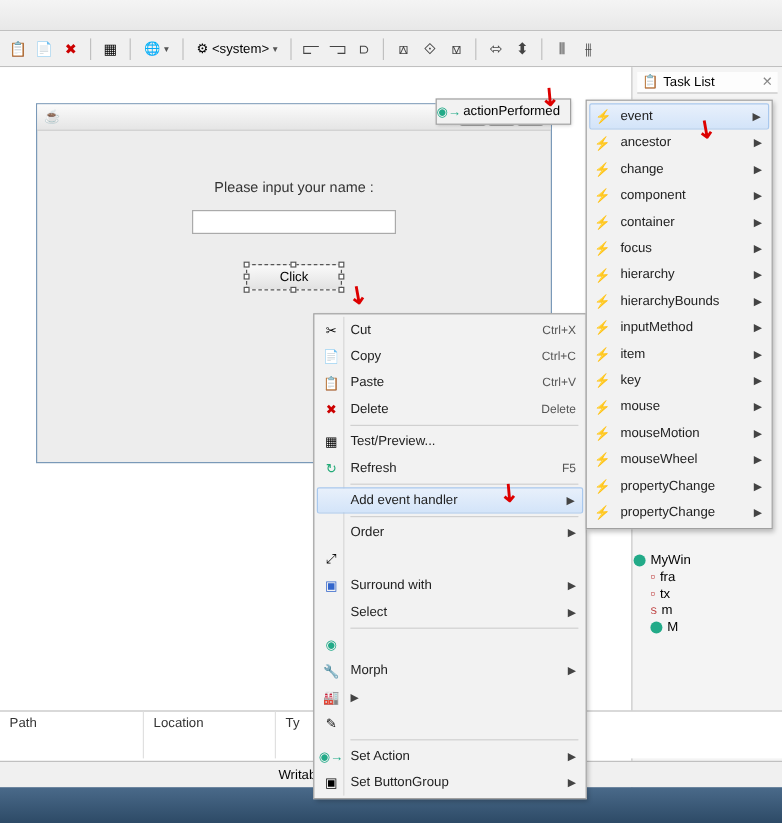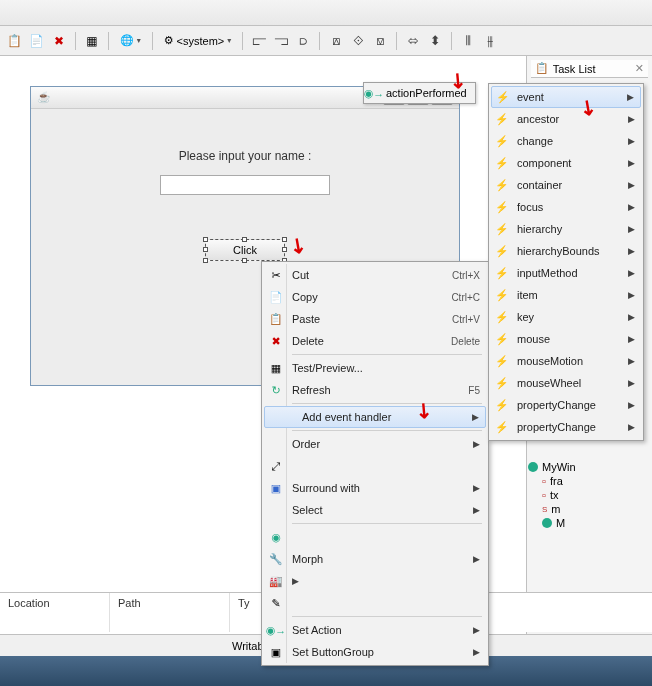--- a/index.html
+++ b/index.html
@@ -16,32 +16,32 @@
   .main-area { display: flex; height: 630px; }
   .design-canvas { flex: 1; background: #fff; position: relative; padding: 30px; }
   .frame-preview { width: 430px; height: 300px; border: 1px solid #7a99b8; background: #ededed; position: relative; }
   .frame-titlebar { height: 22px; background: linear-gradient(#fbfbfb, #e5e5e5); border-bottom: 1px solid #ccc; display: flex; align-items: center; padding: 0 6px; justify-content: space-between; }
   .frame-java { width: 14px; height: 14px; }
   .frame-wbtns { display: flex; gap: 2px; }
   .frame-wbtn { width: 22px; height: 14px; border: 1px solid #a0a0a0; background: linear-gradient(#fdfdfd,#e8e8e8); border-radius: 2px; display: flex; align-items: center; justify-content: center; font-size: 8px; color: #444; }
   .frame-body { display: flex; flex-direction: column; align-items: center; padding: 40px 0 0 0; }
   .label-txt { font-size: 12px; color: #333; }
   .txt-input { width: 170px; height: 20px; border: 1px solid #aaa; background: #fff; margin-top: 12px; }
-  .btn-click { width: 80px; height: 22px; border: 1px dashed #555; background: linear-gradient(#fafafa,#e2e2e2); margin-top: 44px; display: flex; align-items: center; justify-content: center; font-size: 11px; position: relative; }
+  .btn-click { width: 80px; height: 22px; border: 1px dashed #555; background: linear-gradient(#fafafa,#e2e2e2); margin-top: 25px; display: flex; align-items: center; justify-content: center; font-size: 11px; position: relative; }
   .grip { width: 5px; height: 5px; background: #fff; border: 1px solid #555; position: absolute; }
   
   .side-right { width: 126px; border-left: 1px solid #c0c0c0; background: #f4f4f4; padding: 4px; }
   .tasklist-tab { display: flex; align-items: center; gap: 4px; border-bottom: 1px solid #c0c0c0; padding: 2px 4px; background: #fdfdfd; }
   .tasklist-icons { display: flex; gap: 3px; margin-top: 4px; }
   .find-row { display: flex; align-items: center; gap: 4px; margin-top: 8px; }
   .find-row input { width: 60px; height: 18px; border: 1px solid #aaa; padding: 0 2px; font-style: italic; color: #888; }
   
   .ctx-menu { position: absolute; top: 261px; left: 261px; width: 228px; background: #f2f2f2; border: 1px solid #a0a0a0; box-shadow: 2px 2px 4px rgba(0,0,0,.25); padding: 2px; z-index: 10; }
   .ctx-item { height: 22px; display: flex; align-items: center; padding: 0 6px 0 28px; position: relative; }
-  .ctx-item.hover { background: linear-gradient(#e8f0fb,#d3e4f9); border: 1px solid #a8c8ee; border-radius: 2px; padding-left: 37px; }
+  .ctx-item.hover { background: linear-gradient(#e8f0fb,#d3e4f9); border: 1px solid #a8c8ee; border-radius: 2px; padding-left: 27px; }
   .ctx-icon { position: absolute; left: 4px; width: 16px; height: 16px; display: flex; align-items: center; justify-content: center; font-size: 11px; }
   .ctx-label { flex: 1; color: #222; }
   .ctx-accel { color: #555; font-size: 10px; }
   .ctx-arrow { font-size: 9px; color: #444; }
   .ctx-sep { height: 1px; background: #d0d0d0; margin: 2px 4px 2px 28px; }
   .ctx-gutter { position: absolute; left: 24px; top: 2px; bottom: 2px; width: 1px; background: #d8d8d8; }
   
   .submenu1 { position: absolute; top: 83px; left: 488px; width: 156px; background: #f2f2f2; border: 1px solid #a0a0a0; box-shadow: 2px 2px 4px rgba(0,0,0,.25); padding: 2px; z-index: 20; }
   .sub-item { height: 22px; display: flex; align-items: center; padding: 0 6px 0 26px; position: relative; }
   .sub-item.hover { background: linear-gradient(#e8f0fb,#d3e4f9); border: 1px solid #a8c8ee; border-radius: 2px; padding-left: 25px; }
@@ -344,21 +344,21 @@
 </div>
 
 <span class="watermark">305211944</span>
 
 <span class="red-arrow" style="top:68px;left:450px;transform:rotate(40deg)">↘</span>
 <span class="red-arrow" style="top:95px;left:580px;transform:rotate(35deg)">↘</span>
 <span class="red-arrow" style="top:233px;left:290px;transform:rotate(35deg)">↘</span>
 <span class="red-arrow" style="top:398px;left:416px;transform:rotate(40deg)">↘</span>
 
 <div class="bottom-panel">
+  <div class="col-h" style="width:120px">Path</div>
   <div class="col-h" style="width:110px">Location</div>
-  <div class="col-h" style="width:120px">Path</div>
   <div class="col-h" style="width:40px">Ty</div>
 </div>
 <div class="status-bar">
   <div style="width:220px"></div>
   <div class="status-cell">Writabl</div>
 </div>
 <div class="win-taskbar"></div>
 
 </body></html>

